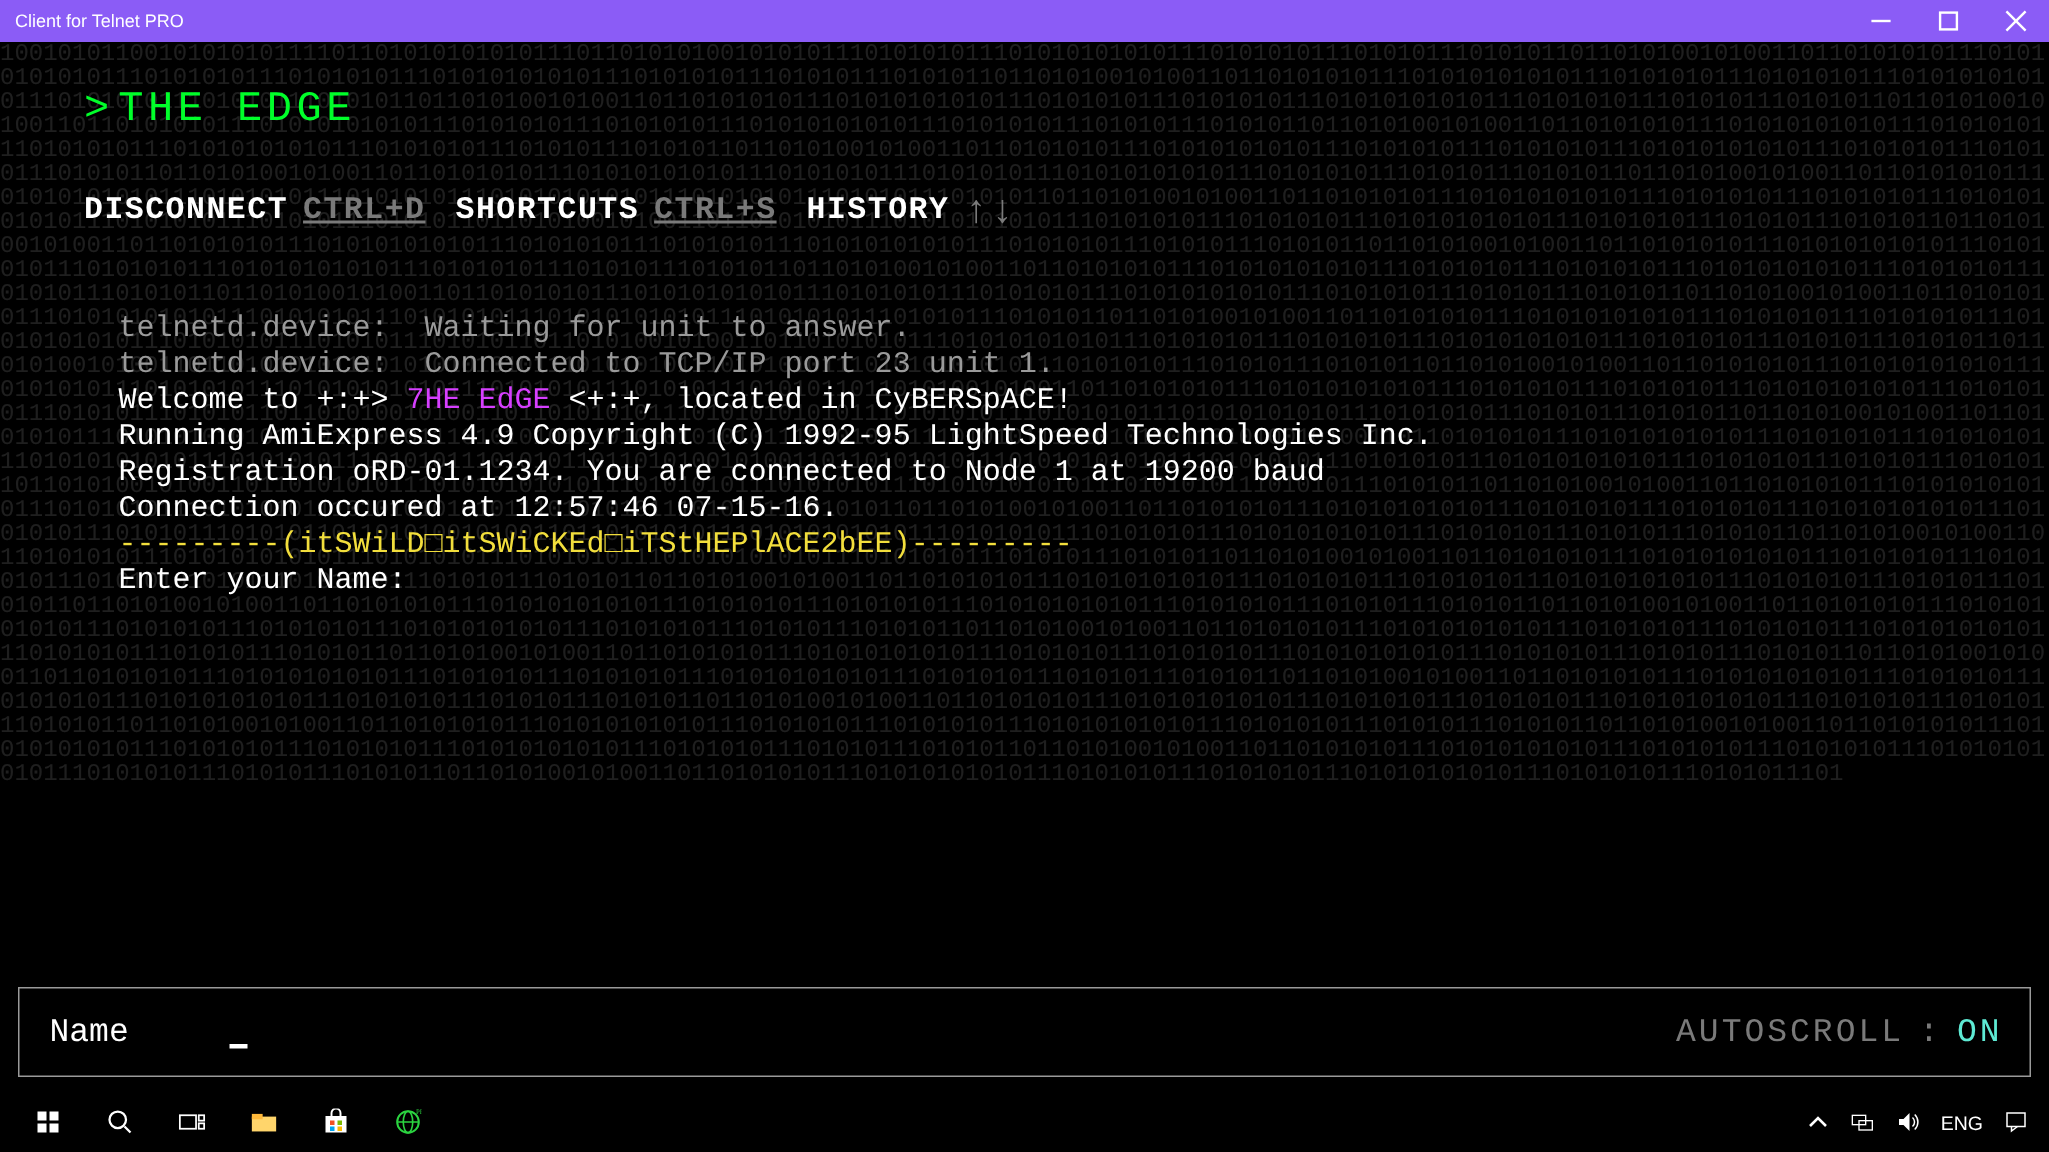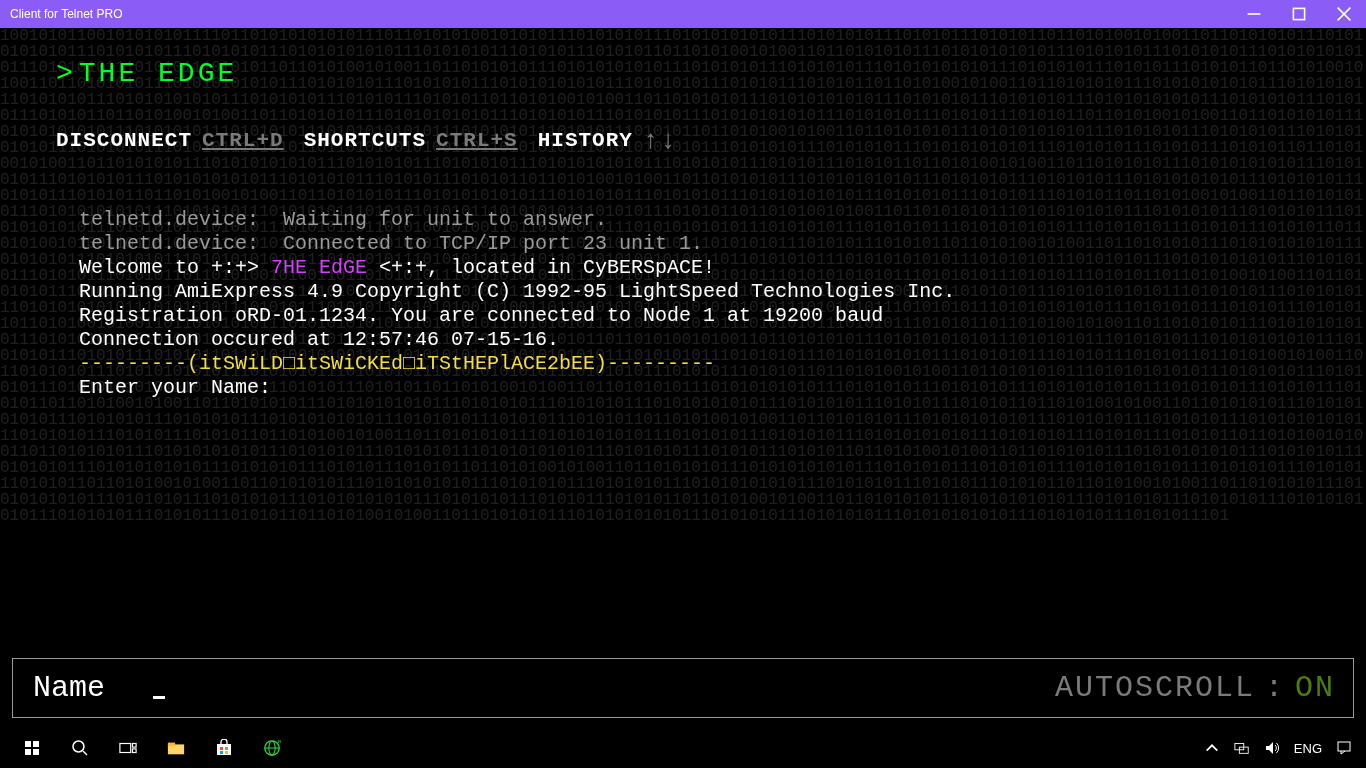--- a/index.html
+++ b/index.html
@@ -131,21 +131,21 @@
     position: absolute;
     bottom: 50px;
     left: 12px;
     right: 12px;
     height: 58px;
     border: 1px solid #9a9a9a;
     display: flex;
     align-items: center;
     padding: 0 18px 0 18px;
     font-family: "Consolas", "Courier New", monospace;
-    font-size: 30px;
+    font-size: 22px;
     z-index: 3;
     background: rgba(0,0,0,0.3);
   }
   .input-bar .input-wrap {
     flex: 1;
     display: flex;
     align-items: center;
     color: #ffffff;
   }
   .input-bar input {
@@ -164,21 +164,21 @@
     margin-top: 18px;
   }
   .input-bar .right {
     color: #7a7a7a;
     font-weight: normal;
     letter-spacing: 2px;
     display: flex;
     gap: 10px;
     align-items: center;
   }
-  .input-bar .right .on { color: #4d7c0f; }
+  .input-bar .right .on { color: #5eead4; }
 
   
   .taskbar {
     position: absolute;
     bottom: 0;
     left: 0;
     right: 0;
     height: 40px;
     background: #000000;
     display: flex;

